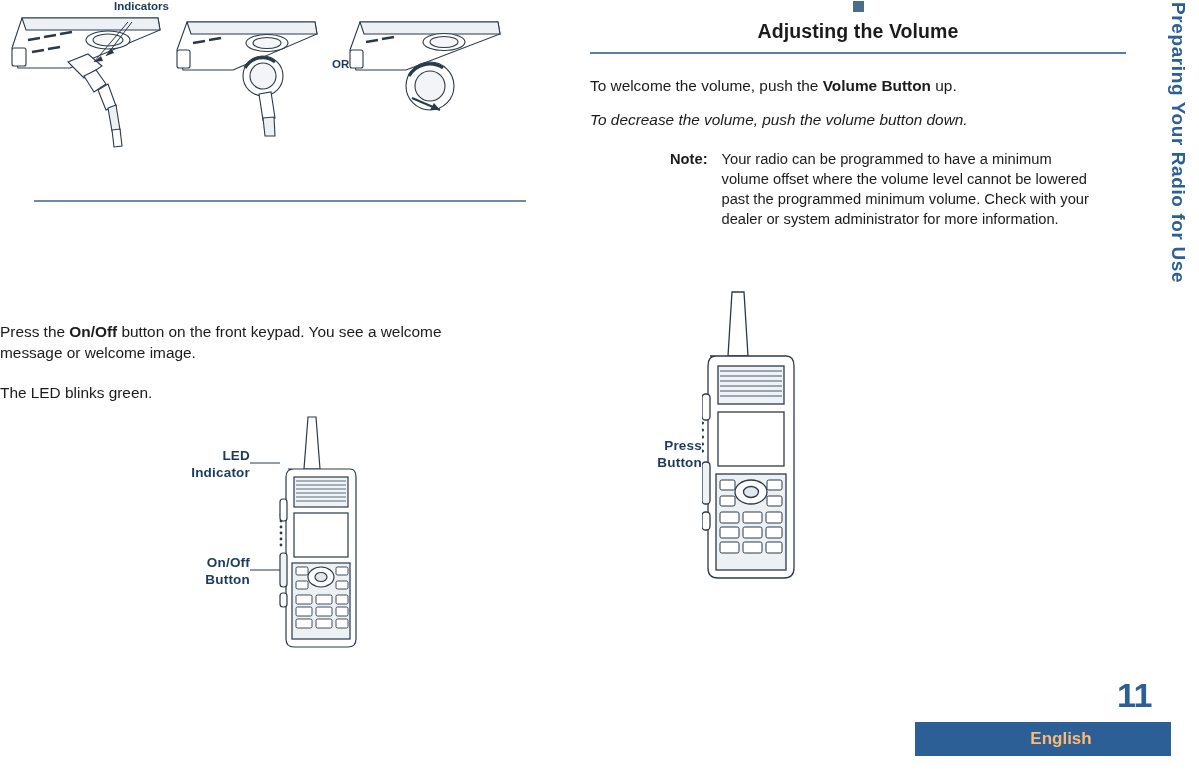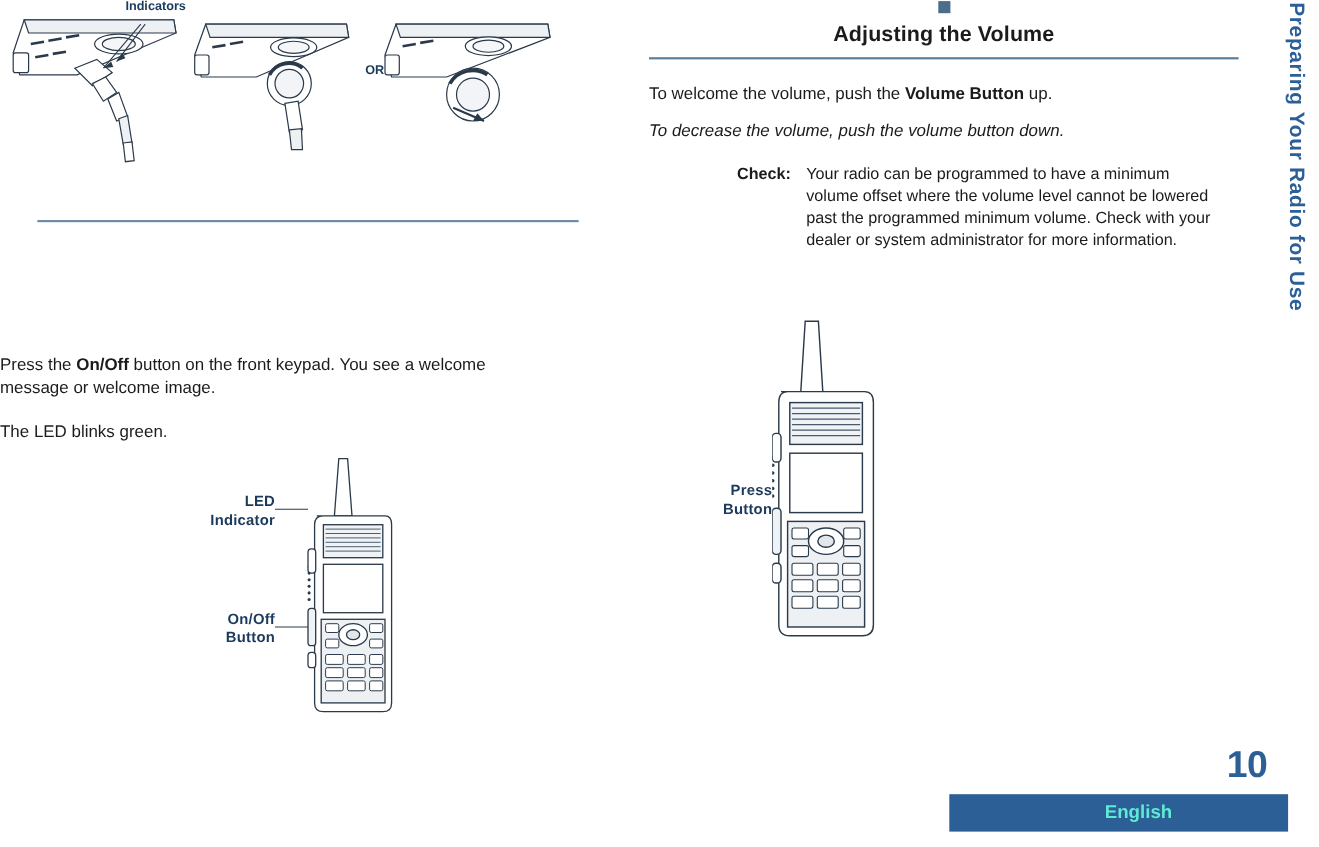--- a/index.html
+++ b/index.html
@@ -113,24 +113,24 @@
     top: 676px;
     font-size: 34px;
     font-weight: bold;
     color: #2b5f96;
     letter-spacing: -0.5px;
   }
   .lang-bar {
     position: absolute;
     right: 28px;
     bottom: 14px;
-    width: 308px;
+    width: 256px;
     height: 34px;
     background: #2b5f96;
-    color: #5eead4;
+    color: #fdba74;
     font-size: 17px;
     font-weight: bold;
     display: flex;
     align-items: center;
     justify-content: center;
     padding-left: 36px;
   }
 
   
   .fig-label {
@@ -312,21 +312,21 @@
       <div class="rule"></div>
     </div>
 
     <p class="para" style="position:absolute; left:0px; top:76px; width:520px;">
       <span>To welcome the volume, push the </span><b>Volume Button</b><span> up.</span>
     </p>
 
     <p class="para italic" style="position:absolute; left:0px; top:110px; width:520px;">To decrease the volume, push the volume button down.</p>
 
     <div class="note" style="position:absolute; left:80px; top:150px; width:460px;">
-      <div class="note-label">Check:</div>
+      <div class="note-label">Note:</div>
       <div class="note-body">Your radio can be programmed to have a minimum volume offset where the volume level cannot be lowered past the programmed minimum volume.  Check with your dealer or system administrator for more information.</div>
     </div>
 
     <div style="position:absolute; left:0px; top:290px; width:420px; height:310px;">
 
       <div class="fig-label" style="position:absolute; left:0px; top:148px; width:112px;">
         <div>Press</div>
         <div>Button</div>
       </div>
 
@@ -381,16 +381,16 @@
           <path d="M-42,166 L0,178" stroke-width="1"></path>
         </g>
       </svg>
     </div>
   </div>
 
   <div class="side-tab">
     <span>Preparing Your Radio for Use</span>
   </div>
 
-  <div class="page-number">10</div>
+  <div class="page-number">11</div>
   <div class="lang-bar">English</div>
 
 </div>
 
 </body></html>

